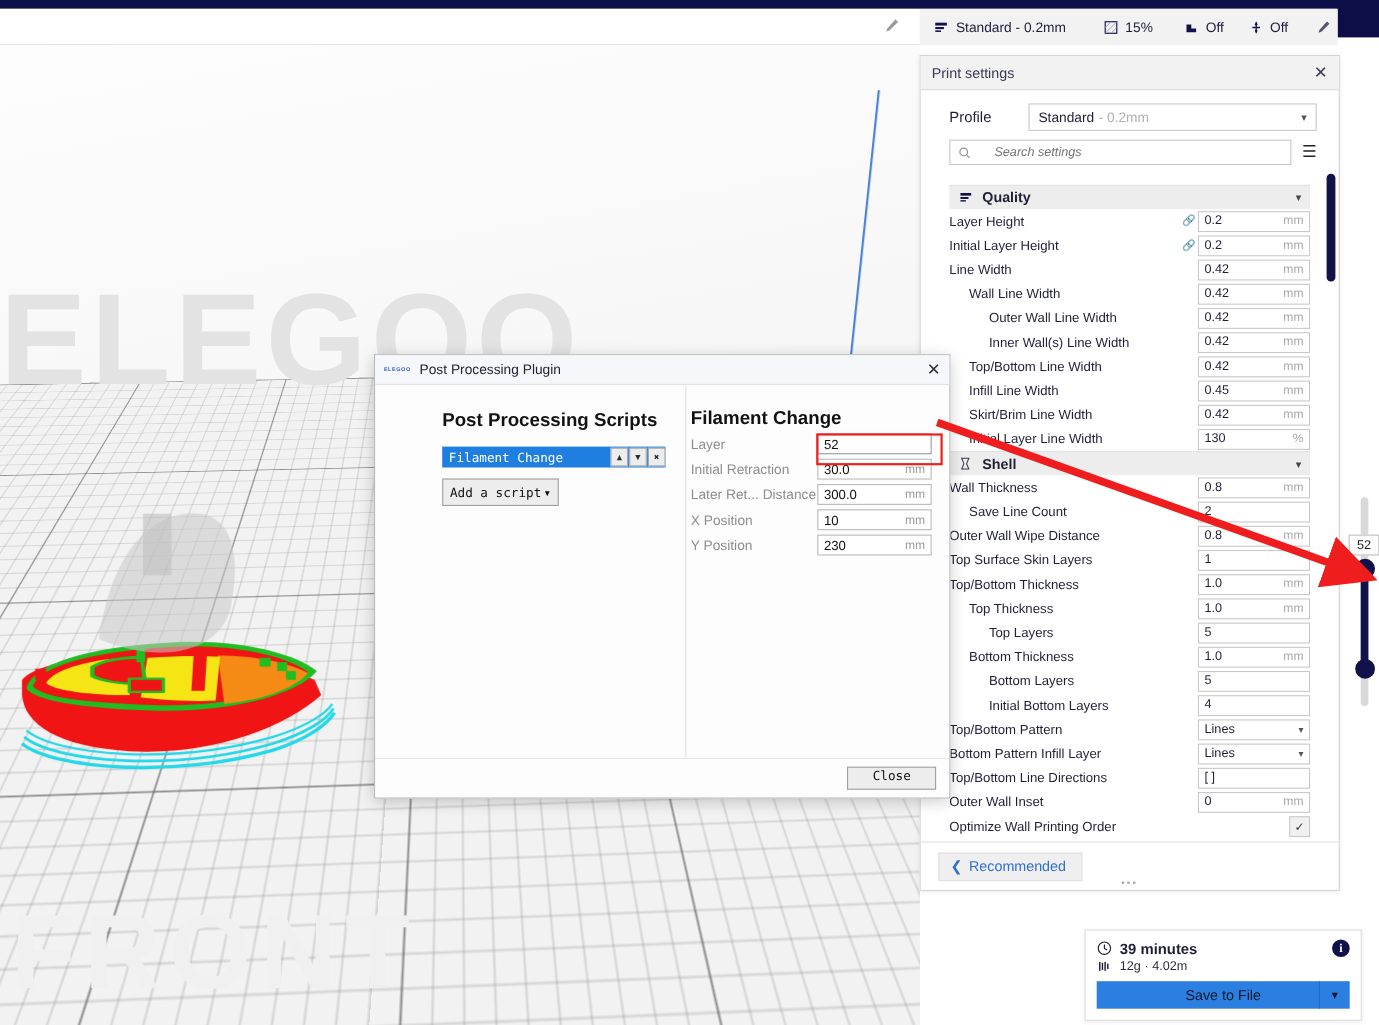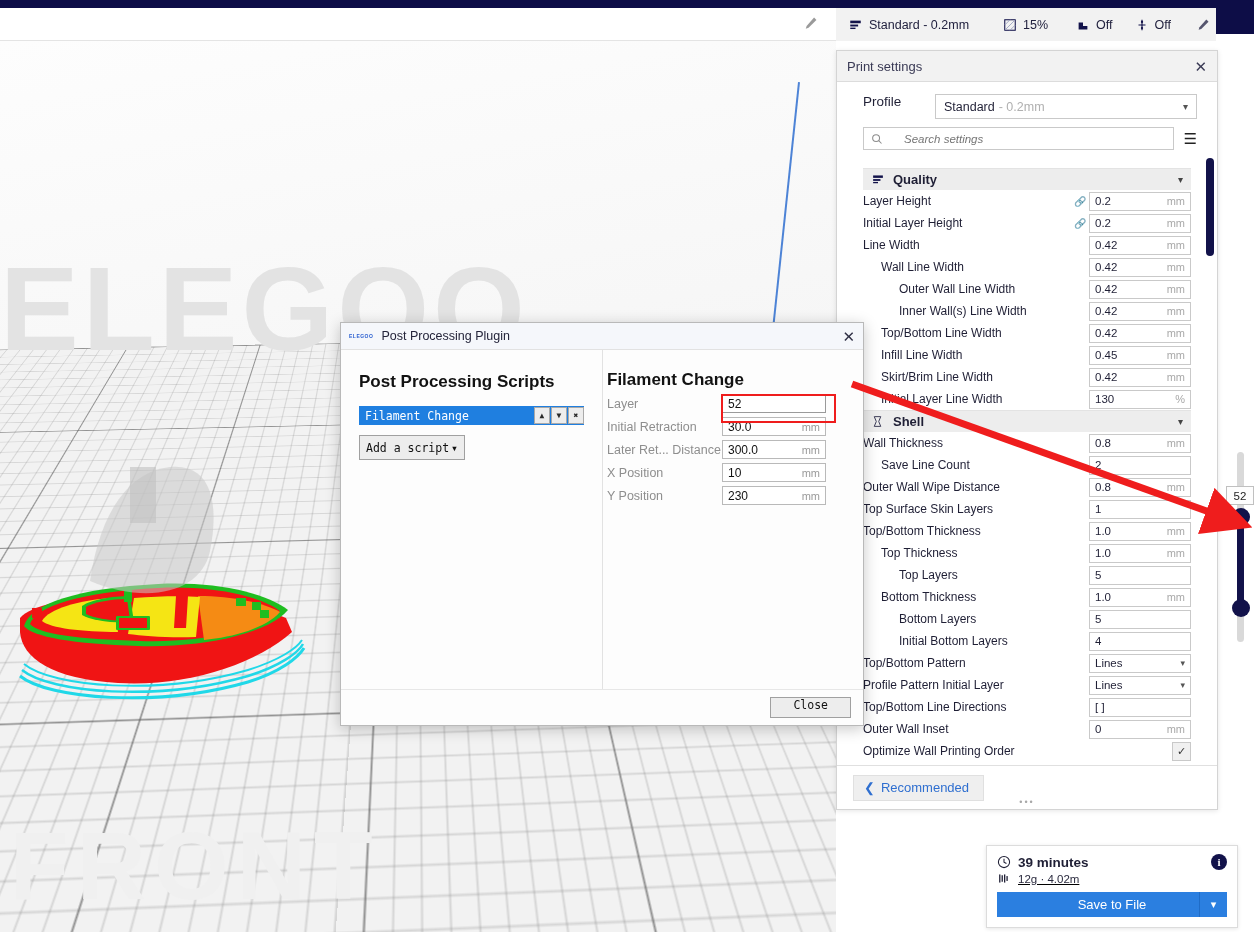--- a/index.html
+++ b/index.html
@@ -123,21 +123,21 @@
     box-shadow: 0 1px 5px rgba(0,0,0,.10);
     display:flex; flex-direction:column;
   }
   .ps-header {
     height:31px; background:#f2f2f2; border-bottom:1px solid #dcdcdc;
     display:flex; align-items:center; padding:0 10px;
   }
   .ps-title { font-size:13px; color:#3a3a55; flex:1; }
   .ps-close { font-size:15px; color:#3a3a55; cursor:pointer; line-height:1; }
 
-  .ps-profile-row { display:flex; padding:12px 20px 6px 26px; }
+  .ps-profile-row { display:flex; align-items:center; padding:12px 20px 6px 26px; }
   .ps-profile-label { font-size:13.5px; color:#1f1f35; width:72px; }
   .ps-profile-select {
     flex:1; height:25px; border:1px solid #c9c9c9; background:#fff;
     display:flex; align-items:center; padding:0 8px; position:relative;
     font-size:12.5px; color:#1f1f35;
   }
   .ps-profile-select .muted { color:#b0b0b0; margin-left:4px; }
   .ps-profile-select .chev { position:absolute; right:8px; color:#555; font-size:10px; }
 
   .ps-search-row { display:flex; align-items:center; gap:10px; padding:2px 20px 6px 26px; }
@@ -204,24 +204,24 @@
     position:absolute; left:986px; top:845px; width:252px; height:83px;
     background:#ffffff; border:1px solid #dcdcdc;
     box-shadow:0 1px 4px rgba(0,0,0,.10);
     padding:8px 10px 0 10px;
   }
   .ic-time-row { display:flex; align-items:center; gap:7px; }
   .ic-time { font-size:13.5px; font-weight:bold; color:#1f1f35; flex:1; }
   .ic-info { width:16px; height:16px; border-radius:50%; background:#12124a;
     color:#fff; font-size:11px; font-weight:bold; display:flex;
     align-items:center; justify-content:center; font-family:"Liberation Serif", serif; }
-  .ic-mat-row { display:flex; align-items:center; gap:7px; margin-top:2px;text-decoration:underline; }
+  .ic-mat-row { display:flex; align-items:center; gap:7px; margin-top:2px; }
   .ic-mat { font-size:11.5px; color:#2a2a3e; }
   .save-btn {
-    margin-top:7px; height:25px; background:#2b7fe0; color:#ffffff;
+    margin-top:7px; height:25px; background:#2b7fe0; color:#0f172a;
     display:flex; align-items:center; justify-content:center;
     font-size:13px; position:relative; cursor:pointer;
   }
   .save-btn .sb-chev {
     position:absolute; right:0; top:0; bottom:0; width:28px;
     border-left:1px solid #1f6cc7; display:flex; align-items:center;
     justify-content:center; font-size:11px;
   }
 
   
@@ -232,21 +232,21 @@
     display:flex; flex-direction:column;
   }
   .ppp-title {
     height:27px; background:#f5f7fb; border-bottom:1px solid #e2e2e2;
     display:flex; align-items:center; padding:0 8px; gap:8px;
   }
   .ppp-logo { font-size:5px; color:#2b5fd0; font-weight:bold; letter-spacing:.5px; }
   .ppp-title-txt { font-size:12.5px; color:#24243a; flex:1; }
   .ppp-x { font-size:15px; color:#303045; cursor:pointer; line-height:1; }
 
-  .ppp-body { flex:1; display:flex; }
+  .ppp-body { flex:1; display:flex;padding-left:43px; }
   .ppp-left { width:262px; border-right:1px solid #e2e2e2; padding:22px 18px 0 18px; }
   .ppp-h2 { font-size:17px; font-weight:bold; color:#121212; margin-bottom:14px; }
   .script-item {
     height:19px; background:#1f7fe0; display:flex; align-items:center;
     padding-left:6px; color:#fff;
     font-family:"DejaVu Sans Mono","Liberation Mono",monospace; font-size:11.5px;
   }
   .script-item .sname2 { flex:1; }
   .sbtn {
     width:16px; height:17px; margin-left:1px; background:#ededed;
@@ -616,21 +616,21 @@
           </div>
           <div class="srow">
             <span class="sname">Top/Bottom Pattern</span>
             <span class="link-ic"></span>
             <div class="sval select">
               <span>Lines</span>
               <span class="chev">▾</span>
             </div>
           </div>
           <div class="srow">
-            <span class="sname">Profile Pattern Initial Layer</span>
+            <span class="sname">Bottom Pattern Infill Layer</span>
             <span class="link-ic"></span>
             <div class="sval select">
               <span>Lines</span>
               <span class="chev">▾</span>
             </div>
           </div>
           <div class="srow">
             <span class="sname">Top/Bottom Line Directions</span>
             <span class="link-ic"></span>
             <div class="sval">

